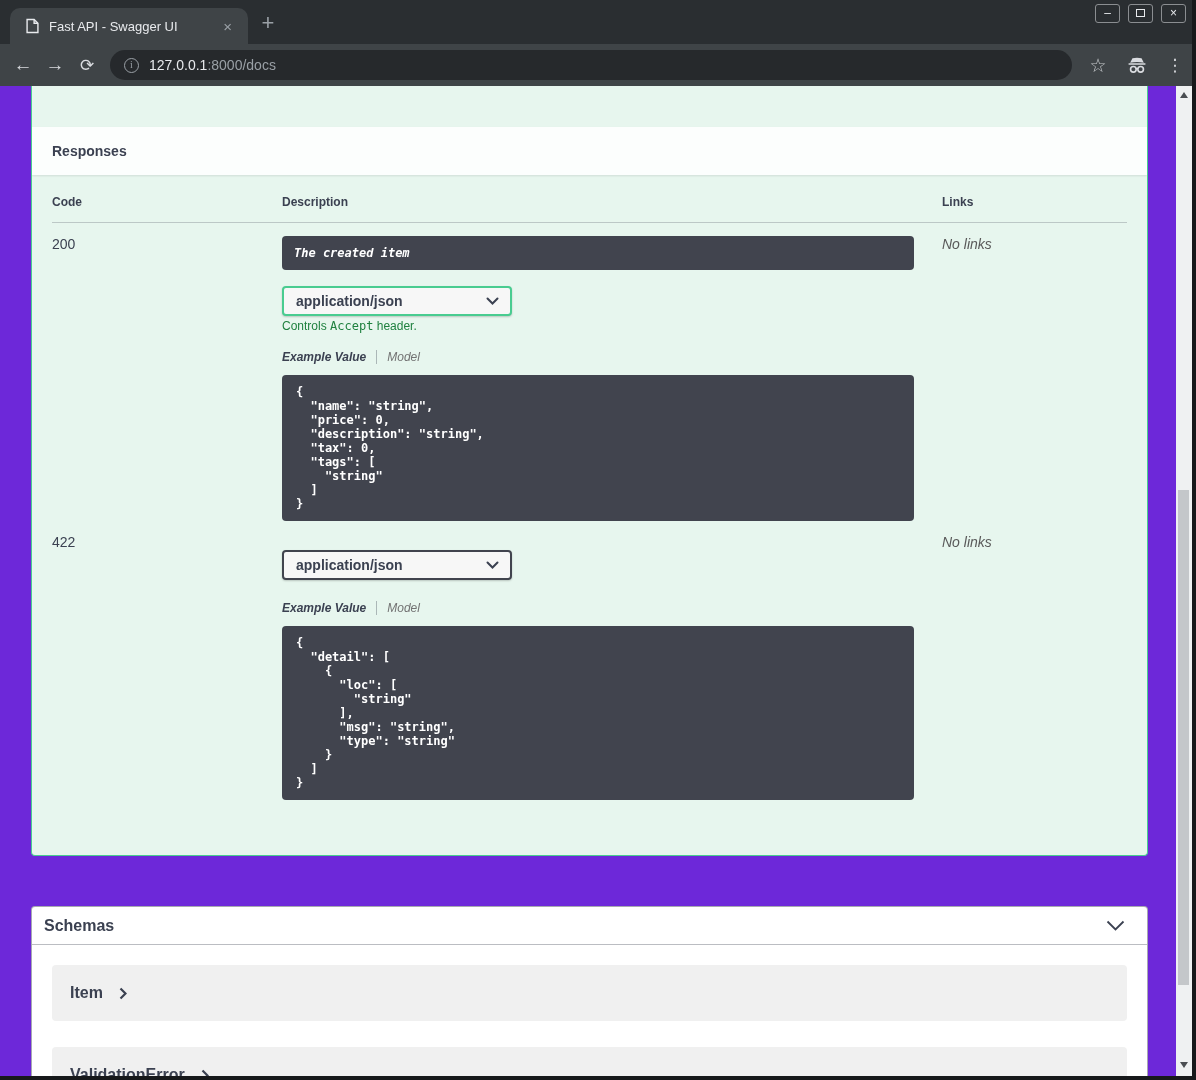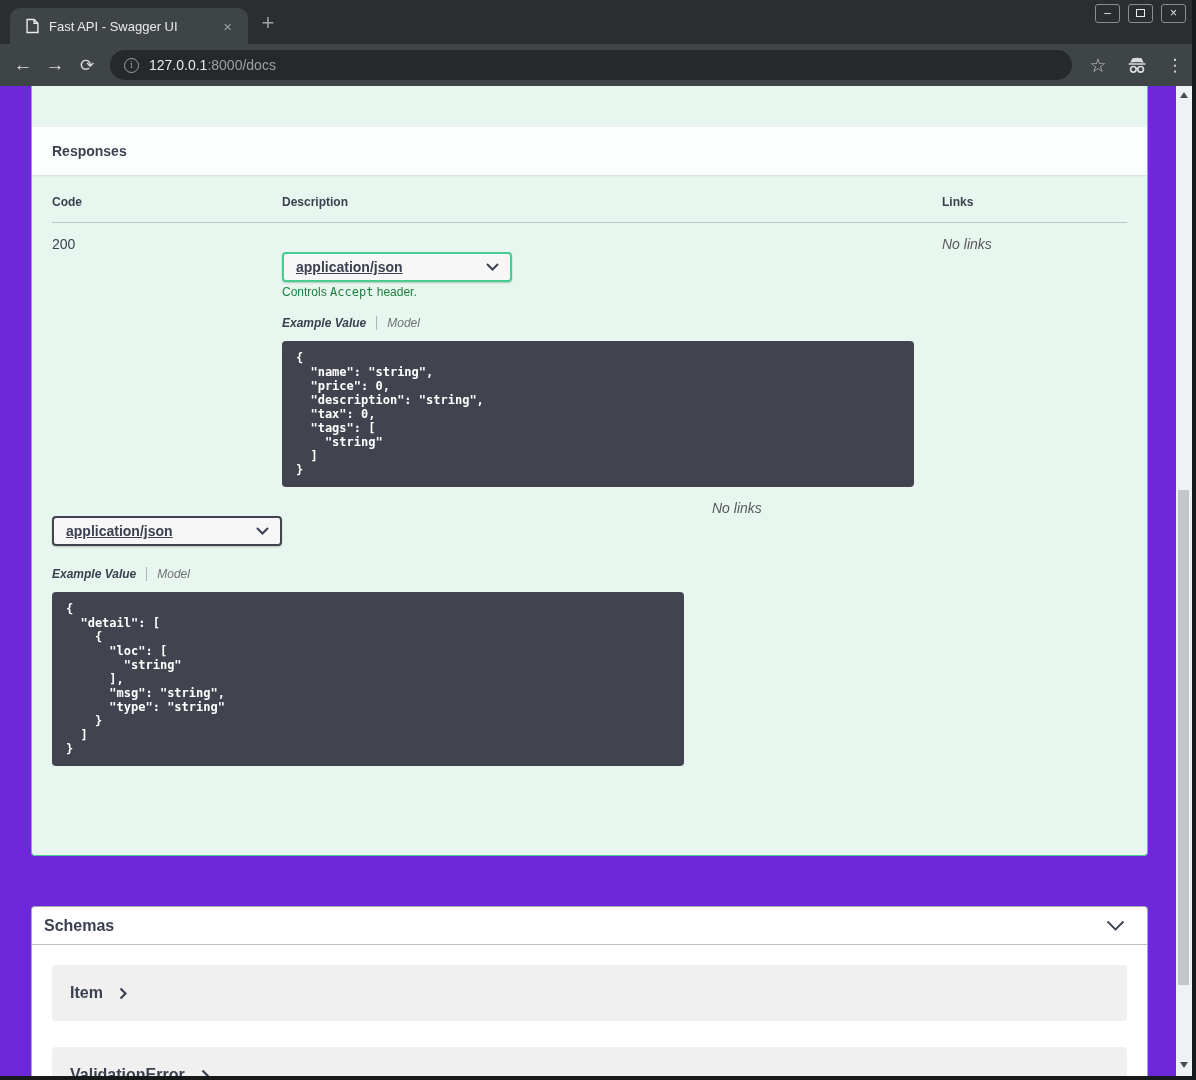--- a/index.html
+++ b/index.html
@@ -49,21 +49,21 @@
            font-size:12px; font-weight:bold; color:#3b4151; }
   .c-code { width:230px; } .c-desc { width:660px; } .c-links { flex:1; }
   .rrow { display:flex; padding-top:13px; font-size:14px; color:#3b4151; }
   .no-links { font-style:italic; color:#595959; font-size:14px; }
   .desc-box { width:632px; height:34px; background:#41444e; border-radius:4px; color:#fff;
               font-family:"DejaVu Sans Mono", monospace; font-size:12px; font-weight:bold; font-style:italic;
               display:flex; align-items:center; padding:0 12px; }
   .mt-select { margin-top:16px; width:230px; height:30px; background:#f7f7f7; border:2px solid #41444e;
                border-radius:4px; display:flex; align-items:center; justify-content:space-between;
                padding:0 11px 0 12px; font-size:14px; font-weight:bold; color:#3b4151;
-               box-shadow:0 1px 2px rgba(0,0,0,.2);text-decoration:underline; }
+               box-shadow:0 1px 2px rgba(0,0,0,.2); }
   .mt-select.accept { border-color:#49cc90; }
   .accept-note { margin-top:3px; font-size:12px; color:#1f813f; }
   .accept-note .mono { font-family:"DejaVu Sans Mono", monospace; }
   .tabs { margin-top:17px; display:flex; align-items:center; font-size:12px;font-style:italic; }
   .tabs.no-note { margin-top:21px; }
   .tab-on { font-weight:bold; color:#3b4151; }
   .tab-sep { width:1px; height:14px; background:rgba(59,65,81,.35); margin:0 10px; }
   .tab-off { color:#737373; }
   .codeblock { margin-top:11px; width:632px; background:#41444e; border-radius:4px; padding:10px 14px;
                color:#fff; font-family:"DejaVu Sans Mono", monospace; font-size:12px; line-height:14px;
@@ -144,20 +144,21 @@
     <div class="resp-body">
       <div class="thead">
         <div class="c-code">Code</div>
         <div class="c-desc">Description</div>
         <div class="c-links">Links</div>
       </div>
 
       <div class="rrow">
         <div class="c-code">200</div>
         <div class="c-desc">
+          <div class="desc-box">The created item</div>
           <div class="mt-select accept">
             <span>application/json</span>
             <svg width="13" height="8" viewBox="0 0 13 8">
                 <path d="M1.5 1.5 L6.5 6.5 L11.5 1.5" fill="none" stroke="#3b4151" stroke-width="2" stroke-linecap="round"></path>
               </svg>
           </div>
           <div class="accept-note"><span>Controls </span><span class="mono">Accept</span><span> header.</span></div>
           <div class="tabs">
             <span class="tab-on">Example Value</span>
             <span class="tab-sep"></span>
@@ -170,20 +171,21 @@
   "tax": 0,
   "tags": [
     "string"
   ]
 }</pre>
         </div>
         <div class="c-links no-links">No links</div>
       </div>
 
       <div class="rrow">
+        <div class="c-code">422</div>
         <div class="c-desc">
           <div class="mt-select">
             <span>application/json</span>
             <svg width="13" height="8" viewBox="0 0 13 8">
                 <path d="M1.5 1.5 L6.5 6.5 L11.5 1.5" fill="none" stroke="#3b4151" stroke-width="2" stroke-linecap="round"></path>
               </svg>
           </div>
           <div class="tabs no-note">
             <span class="tab-on">Example Value</span>
             <span class="tab-sep"></span>

